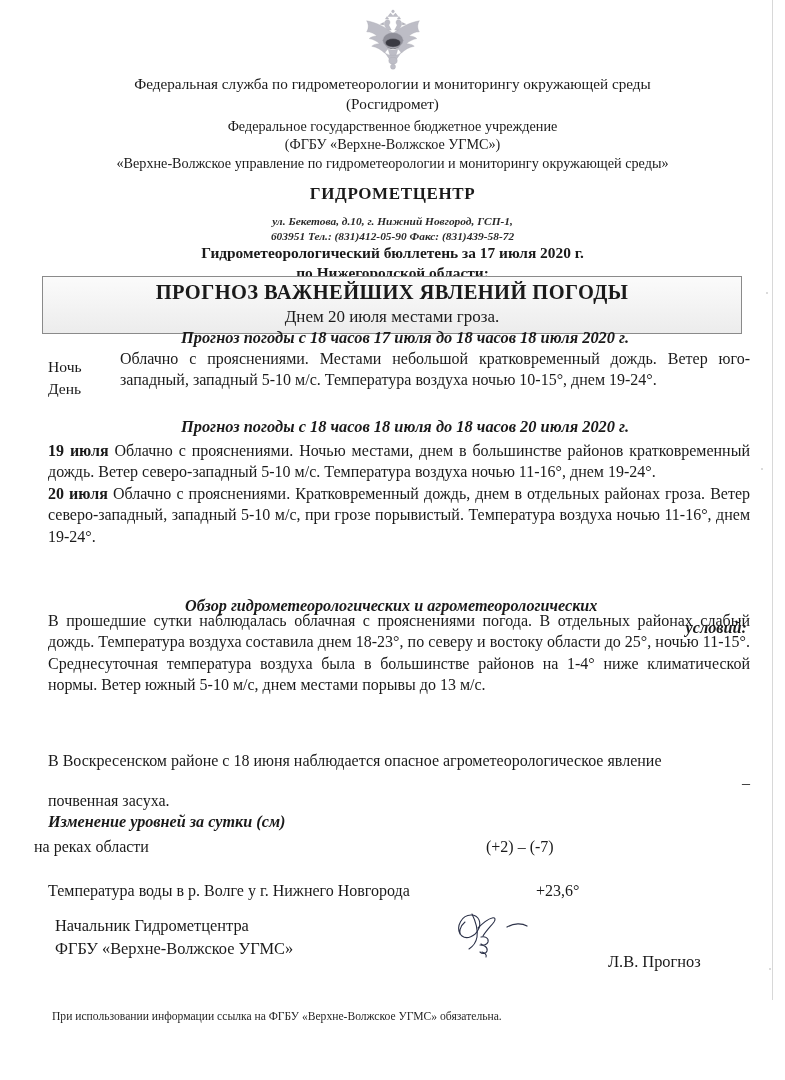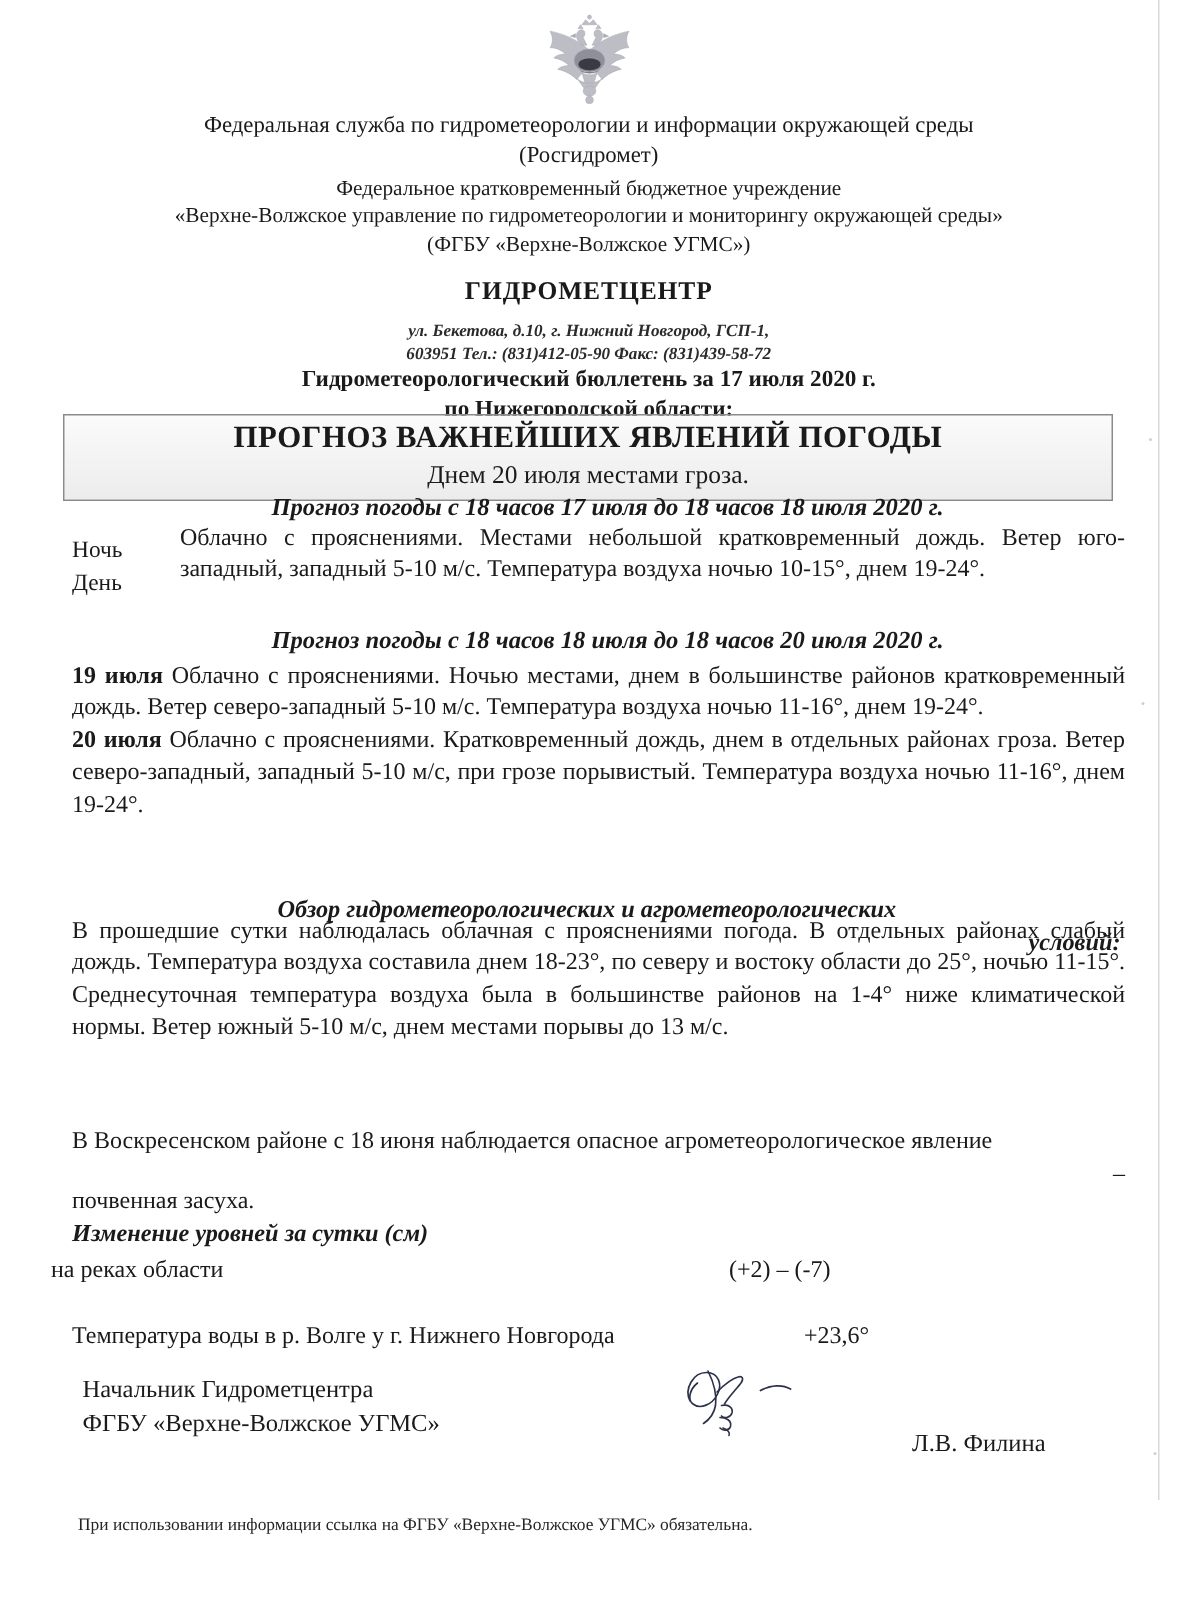--- a/index.html
+++ b/index.html
@@ -233,28 +233,28 @@
                  C54 50 46 50 44 47 Z"></path>
         <path d="M40 52 C44 57 47 62 50 67 C53 62 56 57 60 52
                  C55 57 45 57 40 52 Z"></path>
         <ellipse cx="50" cy="62" rx="5" ry="4"></ellipse>
         <ellipse cx="50" cy="69" rx="3" ry="3"></ellipse>
       </g>
     </svg>
   </div>
 
   <div class="hdr org1">
-    <span>Федеральная служба по гидрометеорологии и информации окружающей среды</span>
+    <span>Федеральная служба по гидрометеорологии и мониторингу окружающей среды</span>
     <span class="sub">(Росгидромет)</span>
   </div>
 
   <div class="hdr org2">
-    <div>Федеральное кратковременный бюджетное учреждение</div>
+    <div>Федеральное государственное бюджетное учреждение</div>
+    <div>(ФГБУ «Верхне-Волжское УГМС»)</div>
     <div>«Верхне-Волжское управление по гидрометеорологии и мониторингу окружающей среды»</div>
-    <div>(ФГБУ «Верхне-Волжское УГМС»)</div>
   </div>
 
   <div class="hdr center-name">ГИДРОМЕТЦЕНТР</div>
 
   <div class="hdr address">
     <div>ул. Бекетова, д.10, г. Нижний Новгород, ГСП-1,</div>
     <div>603951 Тел.: (831)412-05-90 Факс: (831)439-58-72</div>
   </div>
 
   <div class="hdr bulletin-line">
@@ -324,17 +324,17 @@
                C6 27 8 20 13 16"></path>
       <path d="M20 8 C24 16 26 24 25 31 C24 37 20 41 17 43"></path>
       <path d="M26 22 C31 17 36 13 40 12 C43 11 44 13 42 16 C39 20 34 25 31 30"></path>
       <path d="M29 31 C33 30 37 32 36 36 C35 39 31 40 29 38"></path>
       <path d="M28 39 C32 39 36 41 35 45 C34 48 30 48 28 46"></path>
       <path d="M30 46 C33 47 35 49 34 51"></path>
       <path d="M55 21 C62 17 70 17 75 20" stroke-width="1.2"></path>
     </g>
   </svg>
 
-  <div class="sig-name">Л.В. Филина</div>
+  <div class="sig-name">Л.В. Прогноз</div>
 
   <div class="footer">При использовании информации ссылка на ФГБУ «Верхне-Волжское УГМС» обязательна.</div>
 
 </div>
 
 </body></html>

